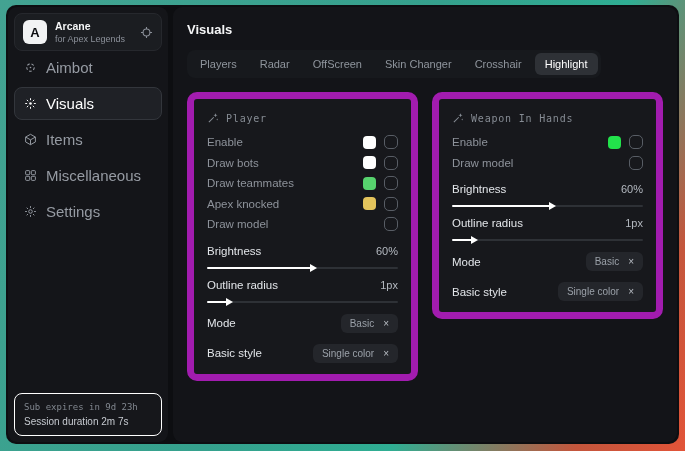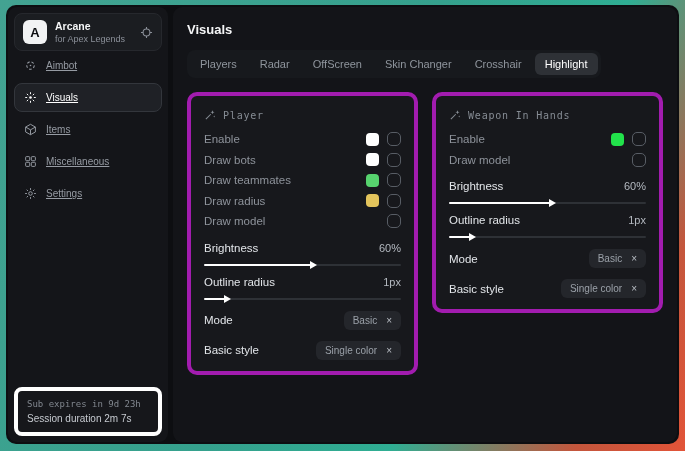--- a/index.html
+++ b/index.html
@@ -28,46 +28,46 @@
     color:#0d0e11; font-weight:bold; font-size:13px;
     display:flex; align-items:center; justify-content:center; flex-shrink:0;
   }
   .app-meta { flex:1; min-width:0; }
   .app-name { color:#f4f5f6; font-size:10.5px; font-weight:bold; }
   .app-sub { color:#8b9099; font-size:9px; margin-top:2px; }
   .scope { color:#8b9099; display:flex; }
   .cat-label { color:#63686f; font-size:9.5px; margin:15px 8px 8px; }
   .side-item {
     display:flex; align-items:center; gap:9px; color:#969ba3;
-    font-size:10px; padding:7px 9px; border-radius:8px; margin-bottom:3px;
-    border:1px solid transparent; cursor:pointer;text-decoration:underline;
+    font-size:15px; padding:7px 9px; border-radius:8px; margin-bottom:3px;
+    border:1px solid transparent; cursor:pointer;
   }
   .side-item.active { background:#1f2126; border-color:#33363c; color:#ffffff; }
   .side-item .icn { display:flex; flex-shrink:0; }
   .side-spacer { flex:1; }
   .footer-card {
-    border:4px solid #ffffff; border-radius:8px; padding:8px 9px; background:#16171b;
+    border:1px solid #ffffff; border-radius:8px; padding:8px 9px; background:#16171b;
   }
   .footer-line1 { font-family:"DejaVu Sans Mono", monospace; font-size:9px; color:#81878f; }
   .footer-line2 { font-size:10px; color:#c6cad0; margin-top:4px; }
   
   .main { flex:1; background:#131418; border-radius:9px; padding:15px 14px; overflow:hidden; }
   .page-title { color:#f4f5f6; font-size:13px; font-weight:bold; }
   .tabbar {
     display:inline-flex; background:#17191d; border-radius:8px;
     padding:3px; gap:3px; margin-top:13px;
   }
   .tab {
     font-size:11px; color:#8f959d; padding:5px 10px; border-radius:6px;
     white-space:nowrap; cursor:pointer;
   }
   .tab.active { background:#2e3136; color:#ffffff; }
   .panels { display:flex; gap:14px; margin-top:14px; align-items:flex-start; }
   .panel {
-    width:231px; background:#17181c; border:4px solid #a21caf;
+    width:231px; background:#17181c; border:7px solid #a21caf;
     border-radius:10px; padding:11px 13px;
   }
   .panel-head { display:flex; align-items:center; gap:7px; color:#868c94; margin:2px 0 8px; }
   .panel-title { font-family:"DejaVu Sans Mono", monospace; font-size:10px; letter-spacing:0.8px; }
   .trow { display:flex; align-items:center; justify-content:space-between; height:20.5px; }
   .tlabel { color:#8e939b; font-size:11.5px; }
   .tctrl { display:flex; align-items:center; gap:8px; }
   .swatch { width:13px; height:13px; border-radius:4px; }
   .checkbox { width:14px; height:14px; border:1.5px solid #585d65; border-radius:5px; }
   .slider { margin-top:10px; margin-bottom:6px; }
@@ -211,21 +211,21 @@
           </span>
         </div>
         <div class="trow">
           <span class="tlabel">Draw teammates</span>
           <span class="tctrl">
             <span class="swatch" style="background: rgb(87, 211, 110);"></span>
             <span class="checkbox"></span>
           </span>
         </div>
         <div class="trow">
-          <span class="tlabel">Draw radius</span>
+          <span class="tlabel">Apex knocked</span>
           <span class="tctrl">
             <span class="swatch" style="background: rgb(227, 196, 92);"></span>
             <span class="checkbox"></span>
           </span>
         </div>
         <div class="trow">
           <span class="tlabel">Draw model</span>
           <span class="tctrl">
             <span class="swatch" style="visibility: hidden;"></span>
             <span class="checkbox"></span>

